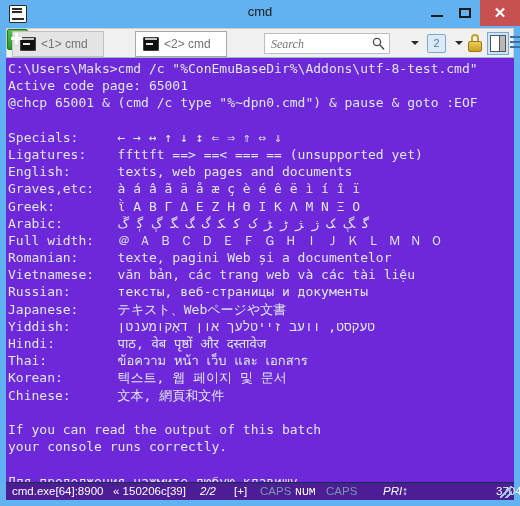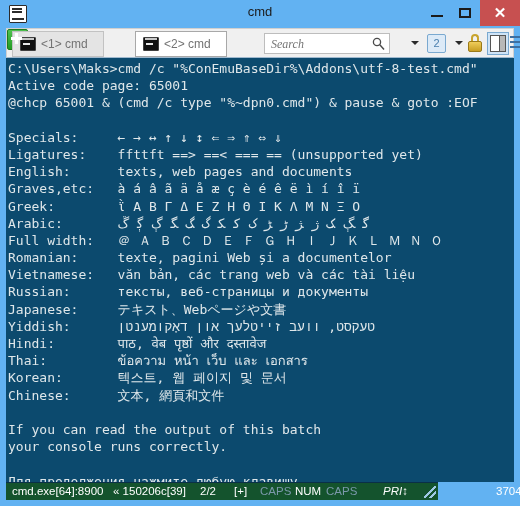--- a/index.html
+++ b/index.html
@@ -301,21 +301,21 @@
     left: 0; top: 58px;
     width: 520px;
     height: 424px;
     background: #62b2f2;
   }
   .console {
     position: absolute;
     left: 6px; top: 0px;
     width: 508px;
     height: 424px;
-    background: #0c4a6e;
+    background: #6d28d9;
     overflow: hidden;
     box-sizing: border-box;
   }
   .console-lines {
     position: absolute;
     left: 2px; top: 2px;
     white-space: pre;
     font-family: "DejaVu Sans Mono", "Liberation Mono", monospace;
     font-size: 13px;
     line-height: 17.2px;
@@ -334,23 +334,23 @@
   .statusbar {
     position: absolute;
     left: 0; top: 482px;
     width: 520px;
     height: 24px;
     background: #62b2f2;
   }
   .status-inner {
     position: absolute;
     left: 6px; top: 0px;
-    width: 432px;
+    width: 508px;
     height: 18px;
-    background: #14532d;
+    background: #4c1d95;
     border-top: 1px solid #0a3047;
     box-sizing: border-box;
     color: #ffffff;
     font-size: 11.5px;
     font-family: "Liberation Sans", sans-serif;
     line-height: 17px;
     white-space: nowrap;
   }
   .st {
     position: absolute;
@@ -432,24 +432,24 @@
     <div class="console">
       <div class="console-lines" id="console-lines"><span class="ln">C:\Users\Maks&gt;cmd /c "%ConEmuBaseDir%\Addons\utf-8-test.cmd"</span><span class="ln">Active code page: 65001</span><span class="ln">@chcp 65001 &amp; (cmd /c type "%~dpn0.cmd") &amp; pause &amp; goto :EOF</span><span class="ln"></span><span class="ln">Specials:     ← → ↔ ↑ ↓ ↕ ⇐ ⇒ ⇑ ⇔ ⇓</span><span class="ln">Ligatures:    ffttft ==&gt; ==&lt; === == (unsupported yet)</span><span class="ln">English:      texts, web pages and documents</span><span class="ln">Graves,etc:   à á â ã ä å æ ç è é ê ë ì í î ï</span><span class="ln">Greek:        ῒ Α Β Γ Δ Ε Ζ Η Θ Ι Κ Λ Μ Ν Ξ Ο</span><span class="ln">Arabic:       ﮔ ﮗ ﮏ ﮊ ﮋ ﮌ ﮍ ﮎ ﮐ ﮑ ﮒ ﮓ ﮕ ﮖ ﮘ ﮚ</span><span class="ln">Full width:   ＠ Ａ Ｂ Ｃ Ｄ Ｅ Ｆ Ｇ Ｈ Ｉ Ｊ Ｋ Ｌ Ｍ Ｎ Ｏ</span><span class="ln">Romanian:     texte, pagini Web și a documentelor</span><span class="ln">Vietnamese:   văn bản, các trang web và các tài liệu</span><span class="ln">Russian:      тексты, веб-страницы и документы</span><span class="ln">Japanese:     テキスト、Webページや文書</span><span class="ln">Yiddish:      טעקסט, וועב זייטלעך און דאָקומענטן</span><span class="ln">Hindi:        पाठ, वेब पृष्ठों और दस्तावेज</span><span class="ln">Thai:         ข้อความ หน้า เว็บ และ เอกสาร</span><span class="ln">Korean:       텍스트, 웹 페이지 및 문서</span><span class="ln">Chinese:      文本, 網頁和文件</span><span class="ln"></span><span class="ln">If you can read the output of this batch</span><span class="ln">your console runs correctly.</span><span class="ln"></span><span class="ln">Для продолжения нажмите любую клавишу . . .</span></div>
     </div>
     <div class="cscroll"></div>
   </div>
 
   <div class="statusbar">
     <div class="status-inner">
       <span class="st" style="left:6px;">cmd.exe[64]:8900</span>
       <span class="st" style="left:107px;">« 150206c[39]</span>
-      <span class="st" style="left:194px;">2/2</span>
+      <span class="st" style="left:194px;font-style:italic;">2/2</span>
       <span class="st" style="left:228px;">[+]</span>
       <span class="st dim" style="left:254px;">CAPS</span>
-      <span class="st" style="left:289px;">NUM</span>
+      <span class="st" style="left:289px;font-family:Liberation Mono, monospace;">NUM</span>
       <span class="st dim" style="left:320px;">CAPS</span>
       <span class="st" style="left:377px;font-style:italic;">PRI↕</span>
       <span class="st" style="left:490px;">3704</span>
       <div class="grip"></div>
     </div>
   </div>
 
 </div>
 
 </body></html>

